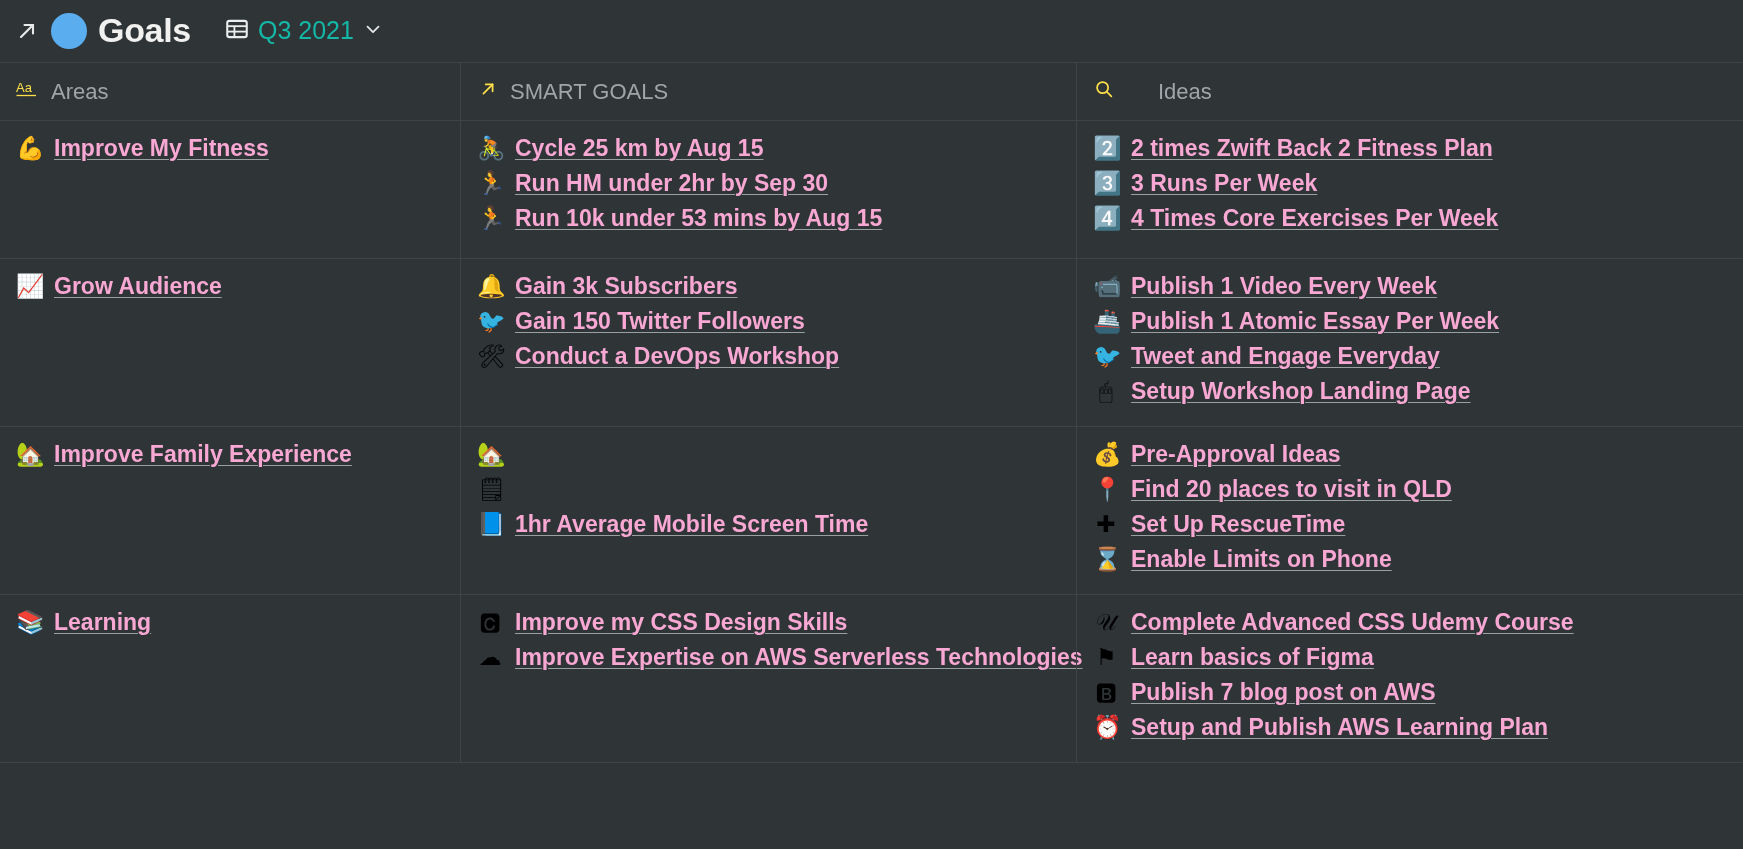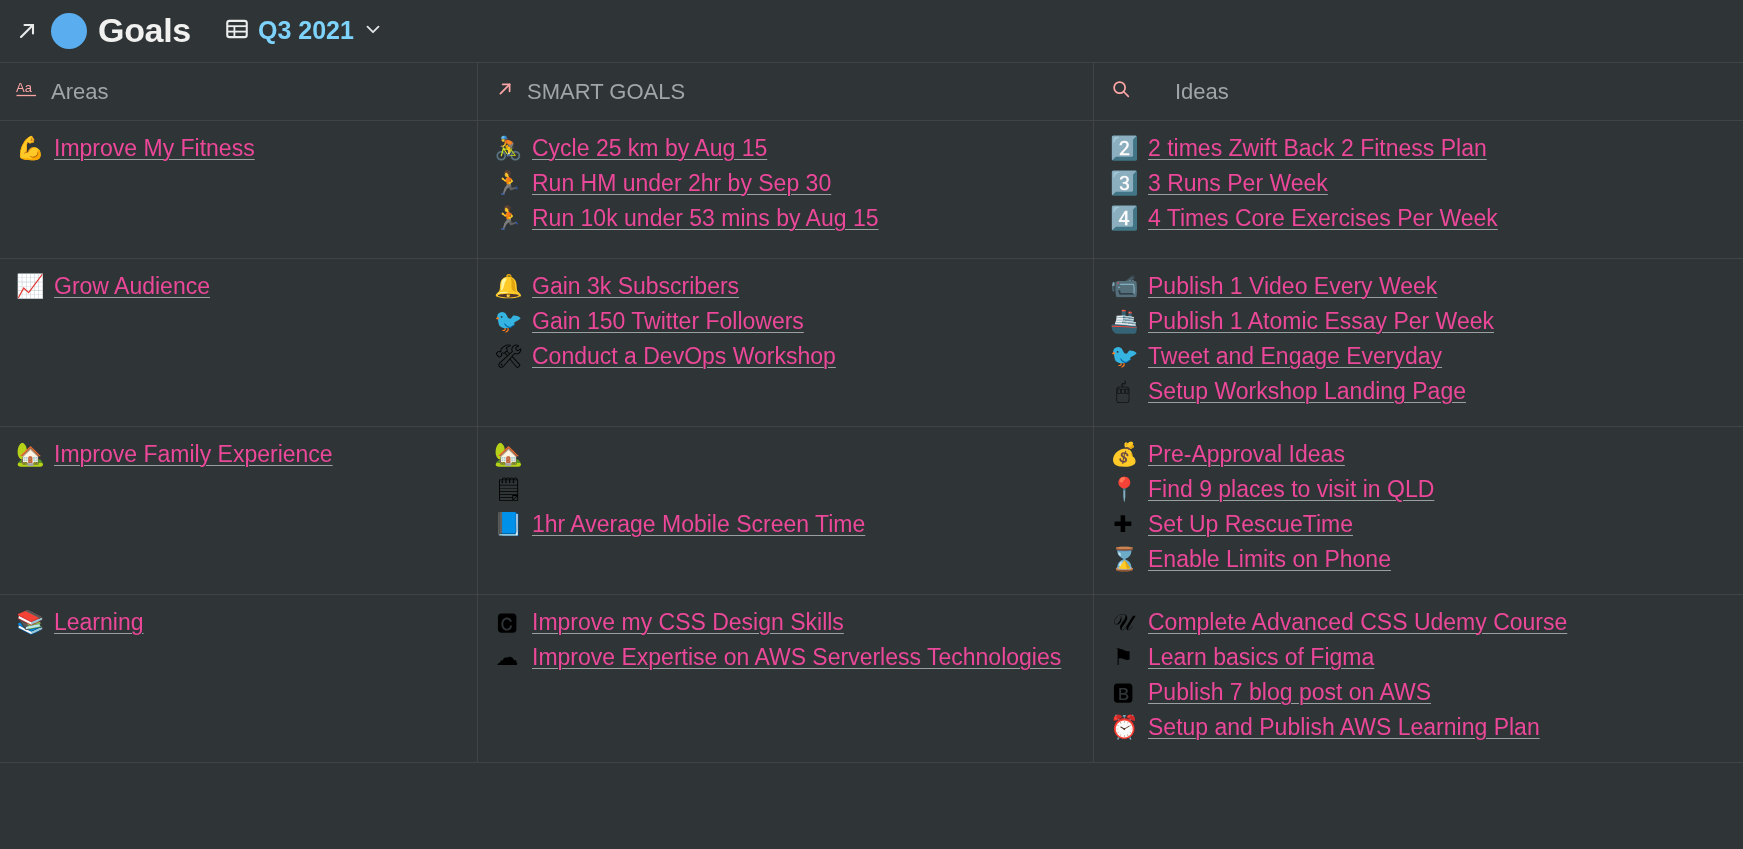--- a/index.html
+++ b/index.html
@@ -58,22 +58,22 @@
     display: flex;
     align-items: center;
     gap: 8px;
     margin-left: 18px;
     padding: 2px 4px;
     border-radius: 4px;
   }
   .view-chip .table-icon { color: #eceded; display: block; }
   .view-chip .view-name {
     font-size: 25px;
-    font-weight: bold;
-    color: #7dd3fc;
+    font-weight: normal;
+    color: #14b8a6;
     line-height: 1;
     padding-bottom: 2px;
     text-align: right;
   }
   .view-chip .chevron { color: #e3e4e4; display: block; }
 
   
   .table {
     border-top: 1px solid #414446;
     width: 1743px;
@@ -87,24 +87,24 @@
 
   .th {
     display: flex;
     align-items: center;
     gap: 11px;
     padding-left: 16px;
     color: #a0a5a8;
     font-size: 22px;
     flex: 0 0 auto;
   }
-  .th .th-icon { display: block; flex: 0 0 auto; color: #fca5a5; text-align: right; }
+  .th .th-icon { display: block; flex: 0 0 auto; color: #fde047; text-align: right; }
 
   .col-areas   { width: 460px; }
-  .col-goals   { width: 616px; border-left: 1px solid #414446; margin-left: 17px; }
+  .col-goals   { width: 616px; border-left: 1px solid #414446; }
   .col-ideas   { flex: 1 1 auto; border-left: 1px solid #414446; gap: 43px; }
 
   .tr {
     display: flex;
     border-bottom: 1px solid #414446;
     align-items: stretch;
   }
 
   .td {
     padding: 12px 16px 18px 16px;
@@ -127,22 +127,22 @@
     font-size: 23px;
     line-height: 1;
     width: 26px;
     text-align: center;
     flex: 0 0 auto;
     font-family: "DejaVu Sans", sans-serif;
   }
 
   .item-label {
     font-size: 23px;
-    font-weight: normal;
-    color: #ec4899;
+    font-weight: bold;
+    color: #f9a8d4;
     text-decoration: underline;
     text-decoration-color: #9a9fa2;
     text-underline-offset: 3px;
     text-decoration-thickness: 1px;
     white-space: nowrap;
   }
 
   .areas-label { font-size: 23px; }
 
   
@@ -321,21 +321,21 @@
           <span class="item-label">1hr Average Mobile Screen Time</span>
         </div>
       </div>
       <div class="td col-ideas">
         <div class="cell-item">
           <span class="emoji">💰</span>
           <span class="item-label">Pre-Approval Ideas</span>
         </div>
         <div class="cell-item">
           <span class="emoji">📍</span>
-          <span class="item-label">Find 9 places to visit in QLD</span>
+          <span class="item-label">Find 20 places to visit in QLD</span>
         </div>
         <div class="cell-item">
           <span class="emoji">✚</span>
           <span class="item-label">Set Up RescueTime</span>
         </div>
         <div class="cell-item">
           <span class="emoji">⌛</span>
           <span class="item-label">Enable Limits on Phone</span>
         </div>
       </div>

